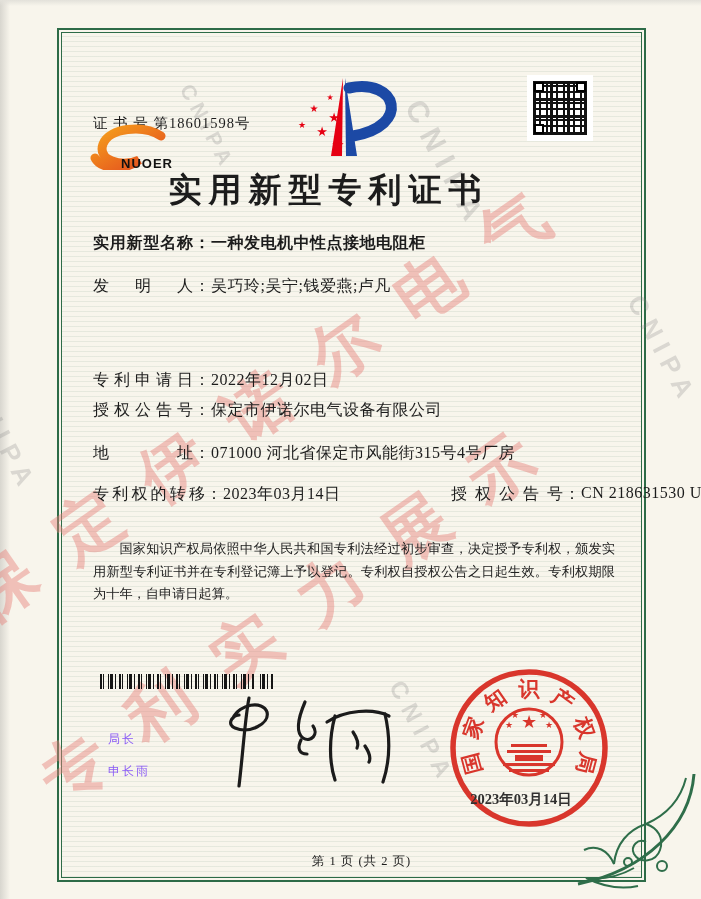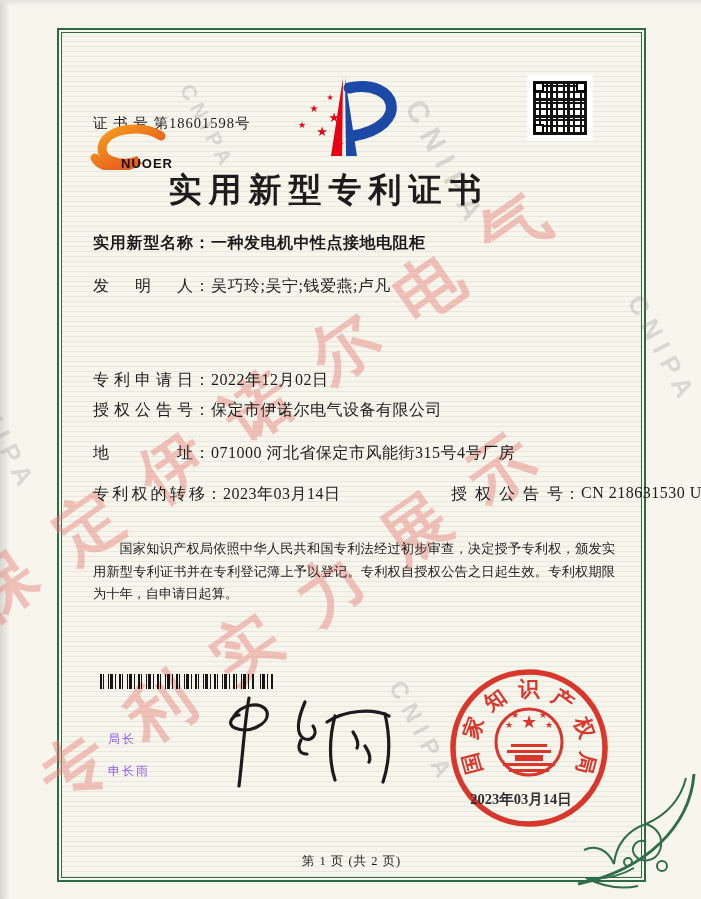--- a/index.html
+++ b/index.html
@@ -38,21 +38,21 @@
 
   .para { left:93px; width:522px; font-size:13.2px; line-height:1.72; text-indent:2em;
     color:#222; text-align:justify; }
 
   .barcode { left:100px; top:674px; width:179px; height:15px;
     background:repeating-linear-gradient(90deg,#151515 0 2px,rgba(0,0,0,0) 2px 3.5px,#151515 3.5px 4.5px,rgba(0,0,0,0) 4.5px 8px,#151515 8px 9px,rgba(0,0,0,0) 9px 10px,#151515 10px 13px,rgba(0,0,0,0) 13px 15px,#151515 15px 16px,rgba(0,0,0,0) 16px 19px); }
 
   .signer { left:108px; font-family:"Liberation Sans","DejaVu Sans",sans-serif; font-size:12px;
     font-weight:500; color:#8b5cf6; letter-spacing:2px; }
 
-  .footer { left:57px; top:853px; width:589px; text-align:center; font-size:12.5px; letter-spacing:1px; }
+  .footer { left:67px; top:853px; width:589px; text-align:center; font-size:12.5px; letter-spacing:1px; }
 
   
   .qr { left:527px; top:75px; width:66px; height:66px; background:#fff; }
   .qr-noise { position:absolute; inset:6px; opacity:0.92;
     background-image:
       repeating-linear-gradient(90deg,#000 0 3px,rgba(0,0,0,0) 3px 6px,#000 6px 8px,rgba(0,0,0,0) 8px 13px,#000 13px 15px,rgba(0,0,0,0) 15px 17px),
       repeating-linear-gradient(0deg,#000 0 3px,rgba(0,0,0,0) 3px 8px,#000 8px 10px,rgba(0,0,0,0) 10px 14px,#000 14px 16px,rgba(0,0,0,0) 16px 17px); }
   .finder { position:absolute; width:5px; height:5px; background:#000; border:3px solid #fff;
     outline:2.5px solid #000; }
   .f-tl { left:9px; top:9px; } .f-tr { right:9px; top:9px; } .f-bl { left:9px; bottom:9px; }

